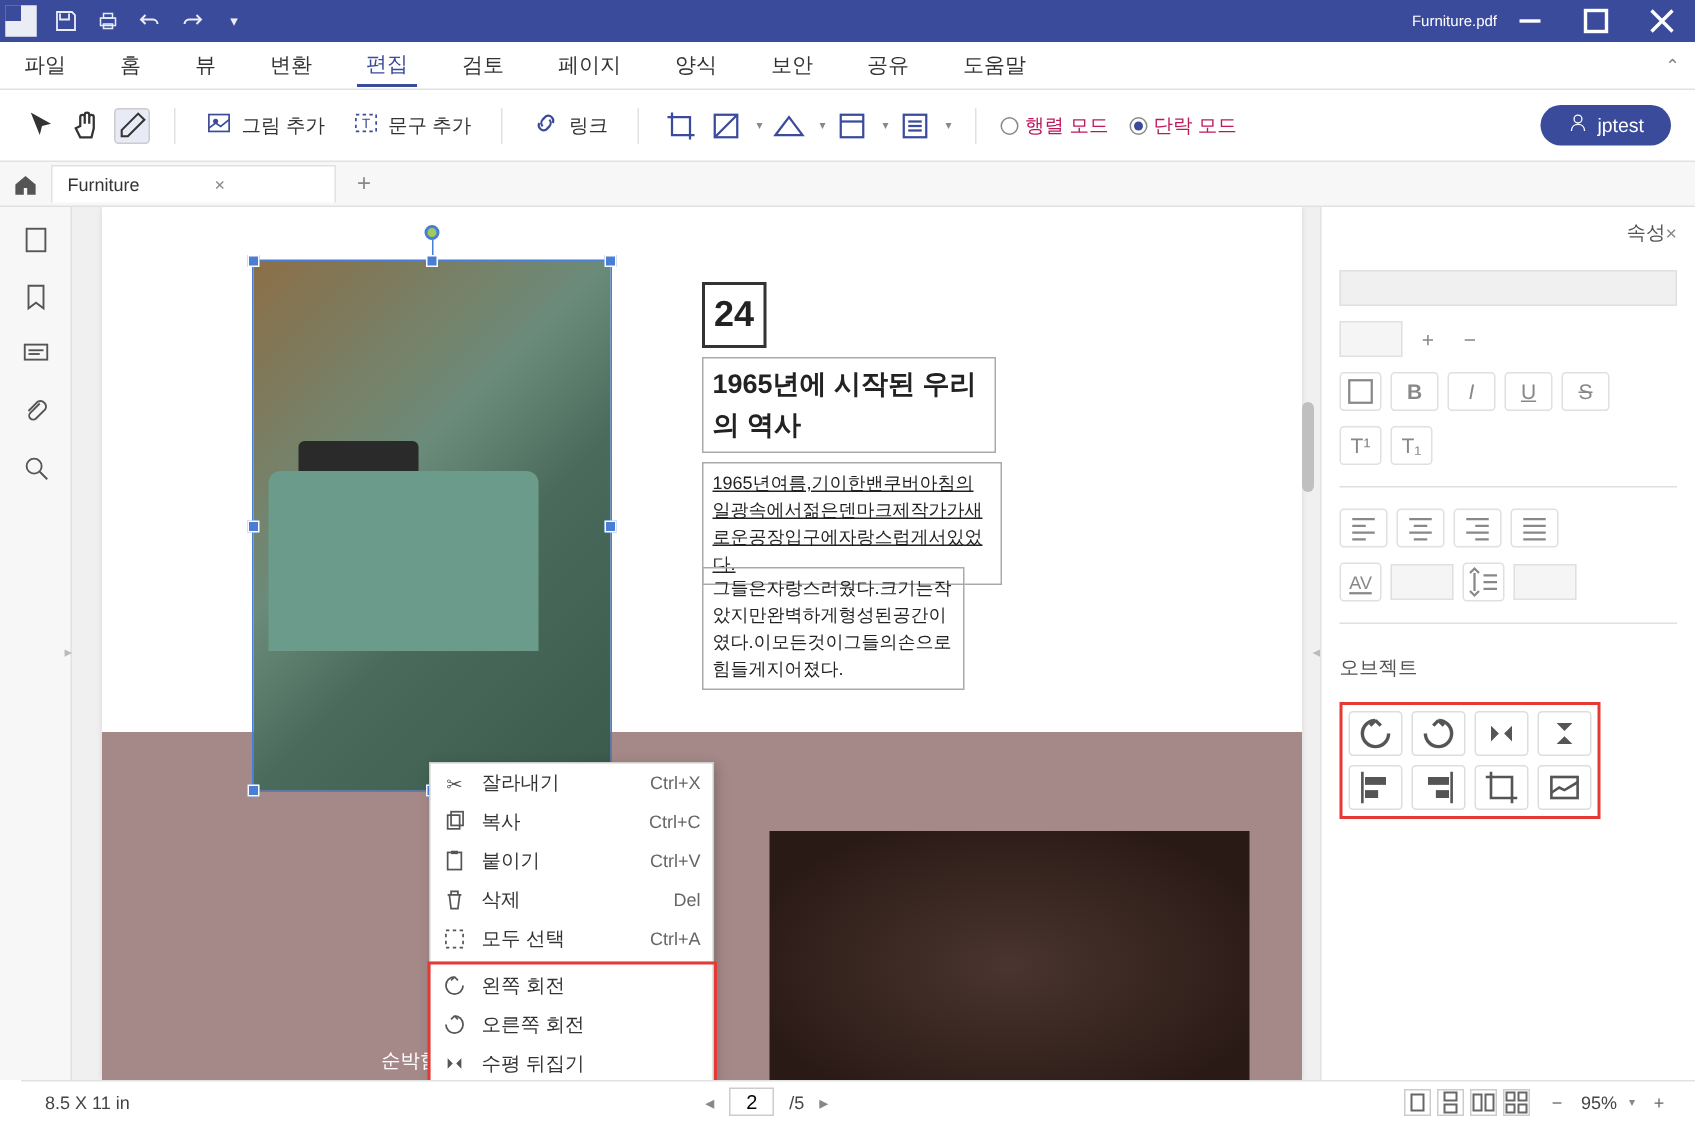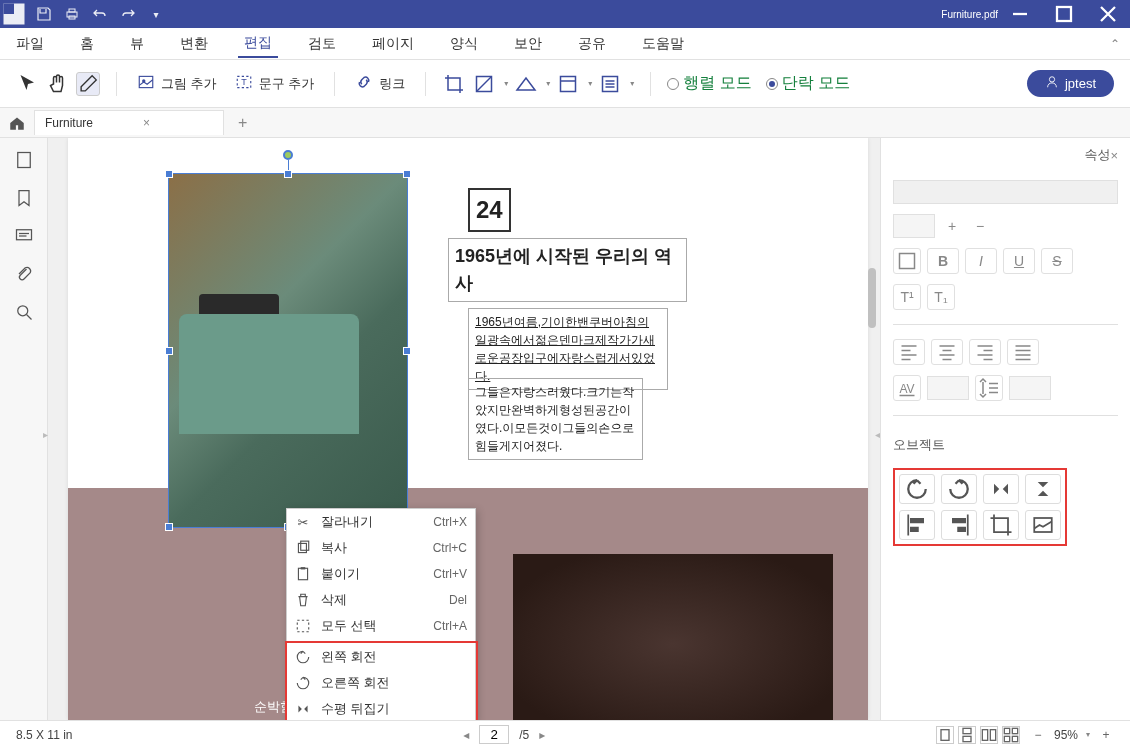--- a/index.html
+++ b/index.html
@@ -21,21 +21,21 @@
 .menubar .collapse { margin-left: auto; color: #888; }
 
 
 .toolbar { height: 48px; background: #fff; border-bottom: 1px solid #e1e1e1; display: flex; align-items: center; padding: 0 16px; gap: 10px; }
 .tool-group { display: flex; align-items: center; gap: 6px; }
 .tool-sep { width: 1px; height: 24px; background: #e1e1e1; margin: 0 6px; }
 .tool-btn { width: 24px; height: 24px; display: flex; align-items: center; justify-content: center; color: #444; border-radius: 3px; }
 .tool-btn.active { background: #e8eaf6; border: 1px solid #ccc; }
 .tool-label-btn { display: flex; align-items: center; gap: 6px; font-size: 13px; color: #333; padding: 0 4px; }
 .tool-drop { font-size: 8px; color: #888; margin-left: 2px; }
-.radio-group { display: flex; gap: 14px; font-size: 16px; color: #15803d; justify-content: space-between; }
+.radio-group { display: flex; gap: 14px; font-size: 13px; color: #be185d; justify-content: space-between; }
 .radio-item { display: flex; align-items: center; gap: 4px; }
 .radio-dot { width: 12px; height: 12px; border: 1px solid #888; border-radius: 50%; display: flex; align-items: center; justify-content: center; }
 .radio-dot.on::after { content: ''; width: 6px; height: 6px; background: #3b4b9c; border-radius: 50%; }
 .user-btn { margin-left: auto; background: #3b4b9c; color: #fff; border-radius: 14px; padding: 5px 18px; font-size: 13px; display: flex; align-items: center; gap: 6px; }
 
 
 .tabbar { height: 30px; background: #f7f7f7; border-bottom: 1px solid #e1e1e1; display: flex; align-items: center; padding: 0 8px; gap: 8px; }
 .home-icon { width: 18px; height: 18px; color: #555; }
 .doc-tab { background: #fff; border: 1px solid #e1e1e1; border-bottom: none; padding: 5px 10px; font-size: 12px; color: #333; display: flex; align-items: center; gap: 50px; min-width: 190px; }
 .doc-tab .close { color: #888; font-size: 12px; }
@@ -57,21 +57,21 @@
 .sel-handle.nw { left: -4px; top: -4px; } .sel-handle.n { left: calc(50% - 4px); top: -4px; } .sel-handle.ne { right: -4px; top: -4px; }
 .sel-handle.w { left: -4px; top: calc(50% - 4px); } .sel-handle.e { right: -4px; top: calc(50% - 4px); }
 .sel-handle.sw { left: -4px; bottom: -4px; } .sel-handle.s { left: calc(50% - 4px); bottom: -4px; } .sel-handle.se { right: -4px; bottom: -4px; }
 .rot-handle { position: absolute; left: calc(50% - 5px); top: -24px; width: 10px; height: 10px; border: 2px solid #4a7dd4; border-radius: 50%; background: #9ecb5f; }
 .rot-line { position: absolute; left: 50%; top: -14px; width: 1px; height: 14px; background: #4a7dd4; }
 .couch-shape { position: absolute; left: 10px; top: 140px; width: 180px; height: 120px; background: #6b9b8a; border-radius: 8px 8px 0 0; }
 .couch-cushion { position: absolute; left: 30px; top: 120px; width: 80px; height: 60px; background: #2a2a2a; border-radius: 4px; }
 
 .text-block { position: absolute; font-size: 12px; color: #222; line-height: 1.5; border: 1px solid #aaa; padding: 4px 6px; }
 .tb-24 { left: 400px; top: 50px; border: 2px solid #333; padding: 2px 6px; font-size: 24px; font-weight: bold; }
-.tb-title { left: 380px; top: 100px; width: 239px; font-size: 18px; font-weight: bold; border: 1px solid #aaa; }
+.tb-title { left: 400px; top: 100px; width: 196px; font-size: 18px; font-weight: bold; border: 1px solid #aaa; }
 .tb-p1 { left: 400px; top: 170px; width: 200px; font-size: 12px; border: 1px solid #aaa; text-decoration: underline; }
 .tb-p2 { left: 400px; top: 240px; width: 175px; font-size: 12px; border: 1px solid #aaa; }
 .tb-foot { left: 180px; top: 555px; width: 210px; font-size: 13px; color: #fff; border: none; }
 
 .dark-image { position: absolute; left: 445px; top: 416px; width: 320px; height: 180px; background: radial-gradient(ellipse at center, #4a3530 0%, #2a1a15 80%); }
 
 .scroll-thumb { position: absolute; right: 4px; top: 130px; width: 8px; height: 60px; background: #c0c0c0; border-radius: 4px; }
 .right-collapse { position: absolute; right: 0; top: 50%; color: #bbb; font-size: 10px; }
 
 
@@ -96,21 +96,21 @@
 .rp-fmt-btn { width: 32px; height: 26px; display: flex; align-items: center; justify-content: center; border: 1px solid #e0e0e0; color: #888; font-size: 14px; border-radius: 3px; }
 .rp-fmt-btn.bold { font-weight: bold; }
 .rp-fmt-btn.narrow { width: 28px; }
 .rp-hr { height: 1px; background: #e0e0e0; margin: 4px 0; }
 .rp-subtitle { font-size: 13px; color: #555; margin-top: 6px; }
 .obj-grid { display: grid; grid-template-columns: repeat(4, 36px); gap: 6px; }
 .obj-btn { width: 36px; height: 30px; border: 1px solid #ddd; display: flex; align-items: center; justify-content: center; color: #555; border-radius: 3px; }
 .obj-highlight { border: 2px solid #e53935; padding: 4px; margin-top: 4px; width: fit-content; }
 
 
-.statusbar { height: 28px; background: #fff; border-top: 1px solid #e1e1e1; display: flex; align-items: center; padding: 0 16px; font-size: 12px; color: #444; gap: 10px; }
+.statusbar { height: 28px; background: #fff; border-top: 1px solid #e1e1e1; display: flex; align-items: center; padding: 0 16px; font-size: 12px; color: #444; gap: 10px; margin-left: 14px; }
 .statusbar .spacer { flex: 1; }
 .page-input { width: 30px; text-align: center; border: 1px solid #ccc; padding: 1px; }
 .view-btns { display: flex; gap: 4px; }
 .view-btn { width: 18px; height: 18px; border: 1px solid #ccc; display: flex; align-items: center; justify-content: center; color: #666; }
 .zoom-ctrl { display: flex; align-items: center; gap: 8px; }
 .zoom-btn { width: 16px; height: 16px; display: flex; align-items: center; justify-content: center; color: #666; }
 
 svg { width: 100%; height: 100%; }
 </style>
 </head>

